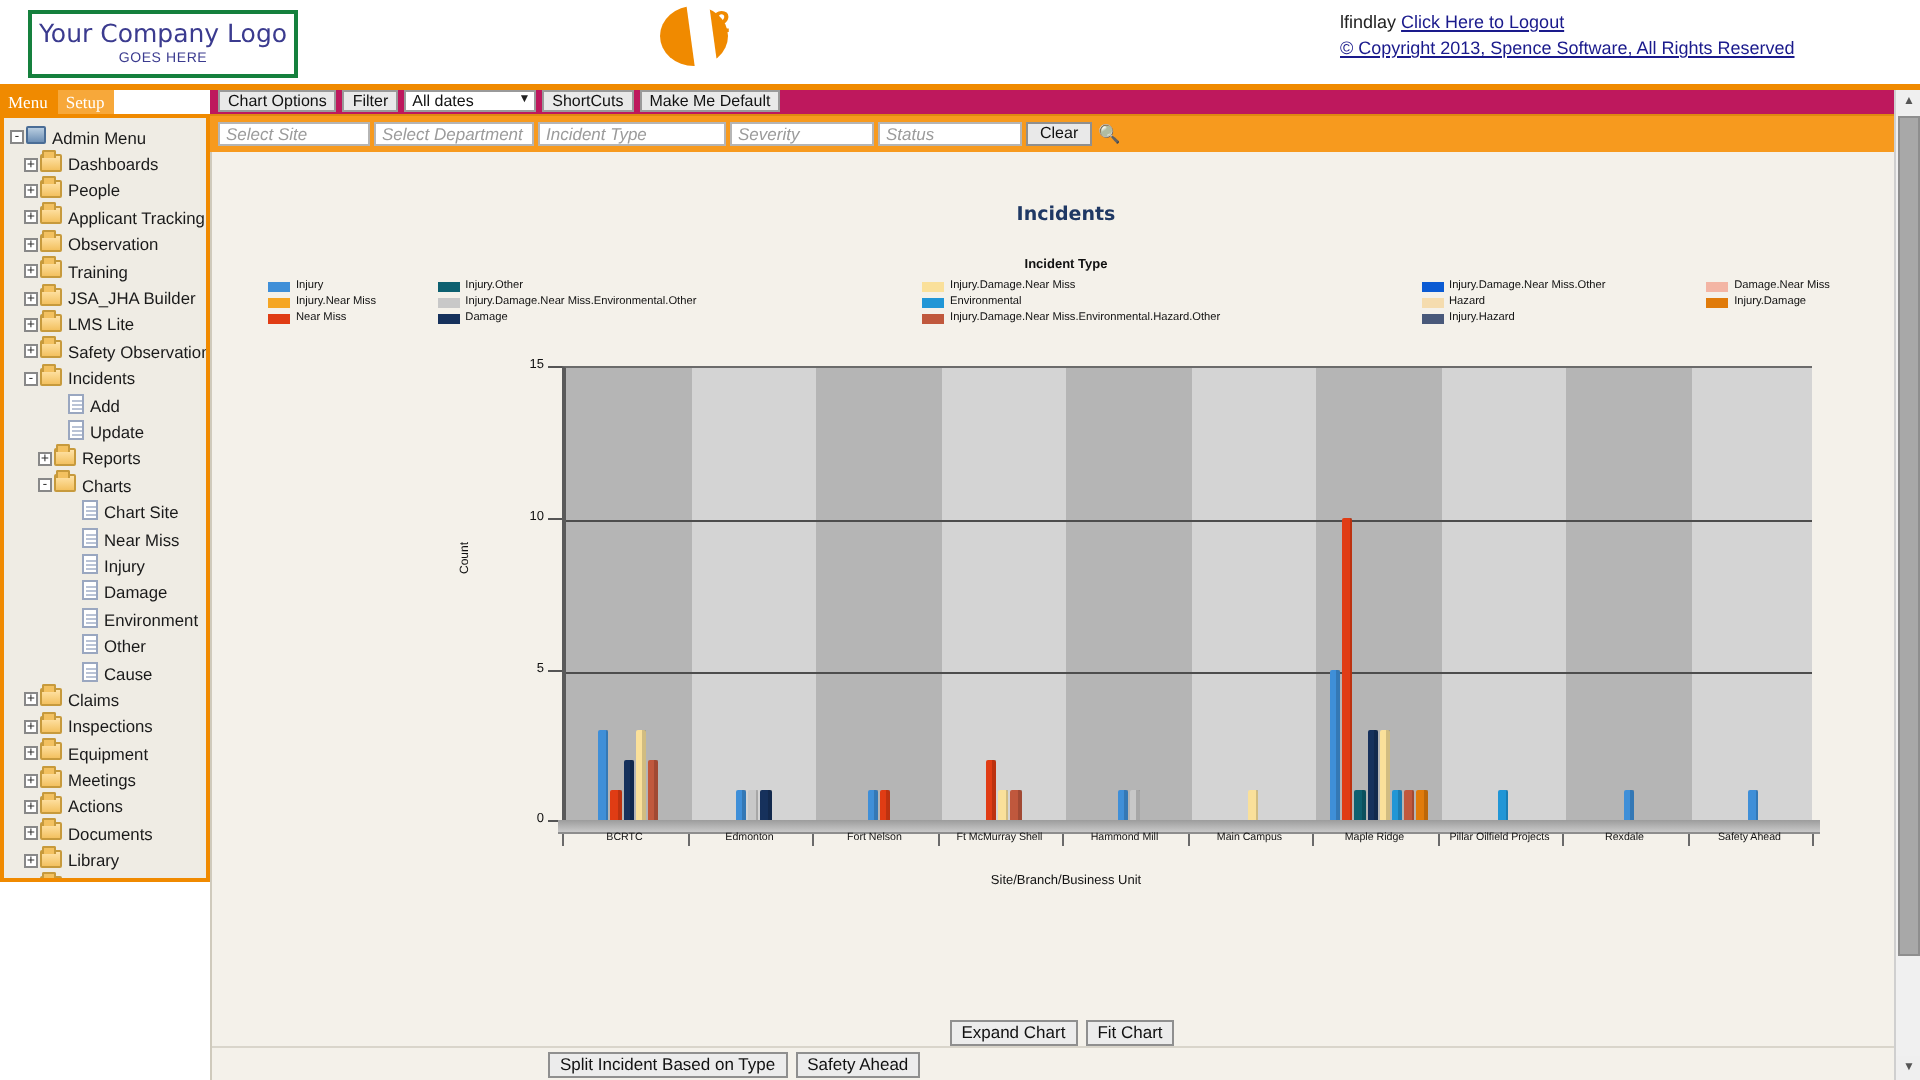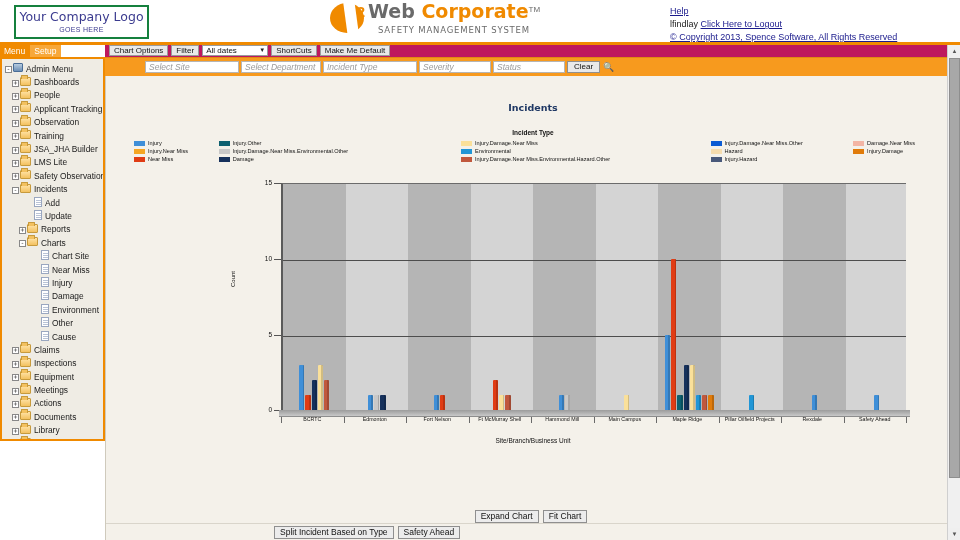--- a/index.html
+++ b/index.html
@@ -83,21 +83,21 @@
 
   
   .sidebar {
     position: absolute; left: 0; top: 0;
     width: 105px; height: 495px;
     background: #ffffff;
   }
   .tabs { display: flex; height: 12px; font-size: 8.5px; }
   .tab {
     padding: 1px 5px 0 4px; color: #ffffff;
-    background: #f08a00; line-height: 11px;
+    background: #f08a00; line-height: 11px; font-family: Liberation Serif, serif;
   }
   .tab.inactive { background: #f08a00; color: #fff; }
   .tab.active { background: #f7a83a; color: #ffffff; }
   .tree {
     border: 2px solid #f08a00;
     background: #efece4;
     height: 384px;
     padding: 3px 2px 2px 2px;
     overflow: hidden;
   }
@@ -175,21 +175,21 @@
     height: 18px; background: #f79a1e;
     display: flex; align-items: center; padding-left: 4px;
   }
   .finput {
     background: #ffffff; border: 1px solid #b5b5b5;
     font-size: 8.5px; height: 12px; line-height: 11px;
     padding: 0 3px; margin-right: 2px;
     color: #9b9b9b; font-style: italic;
     display: flex; align-items: center;
   }
-  .fi1 { width: 94px; margin-left: 36px; } .fi2 { width: 80px; } .fi3 { width: 94px; }
+  .fi1 { width: 76px; } .fi2 { width: 80px; } .fi3 { width: 94px; }
   .fi4 { width: 72px; } .fi5 { width: 72px; }
   .fclear {
     background: #e9e9e9; border: 1px solid #8f8f8f;
     font-size: 8px; height: 12px; line-height: 10px;
     padding: 0 6px; margin-right: 3px; color: #111;
   }
   .fsearch { font-size: 9px; color: #333; }
 
   .content {
     position: relative;
@@ -329,30 +329,23 @@
     <div class="logo-line1">Your Company Logo</div>
     <div class="logo-line2">GOES HERE</div>
   </div>
 
   <div class="brand">
     <div class="brand-mark">
       <div class="circ"></div>
         <div class="slash"></div>
       <div class="two">2</div>
     </div>
-    <div>
-      <div class="brand-text">
-        <span class="brand-web">Web </span><span class="brand-corp">Corporate</span><span class="brand-tm">TM</span>
-      </div>
-      <div class="brand-sub">SAFETY MANAGEMENT SYSTEM</div>
-    </div>
   </div>
 
   <div class="header-links">
-    <div class="hl-row"><a href="#">Help</a></div>
     <div class="hl-row"><span>lfindlay</span>
       <a href="#">Click Here to Logout</a></div>
     <div class="hl-row"><a href="#">© Copyright 2013, Spence Software, All Rights Reserved</a></div>
   </div>
 </div>
 
 <div class="body-wrap">
 
   <div class="sidebar">
     <div class="tabs">

